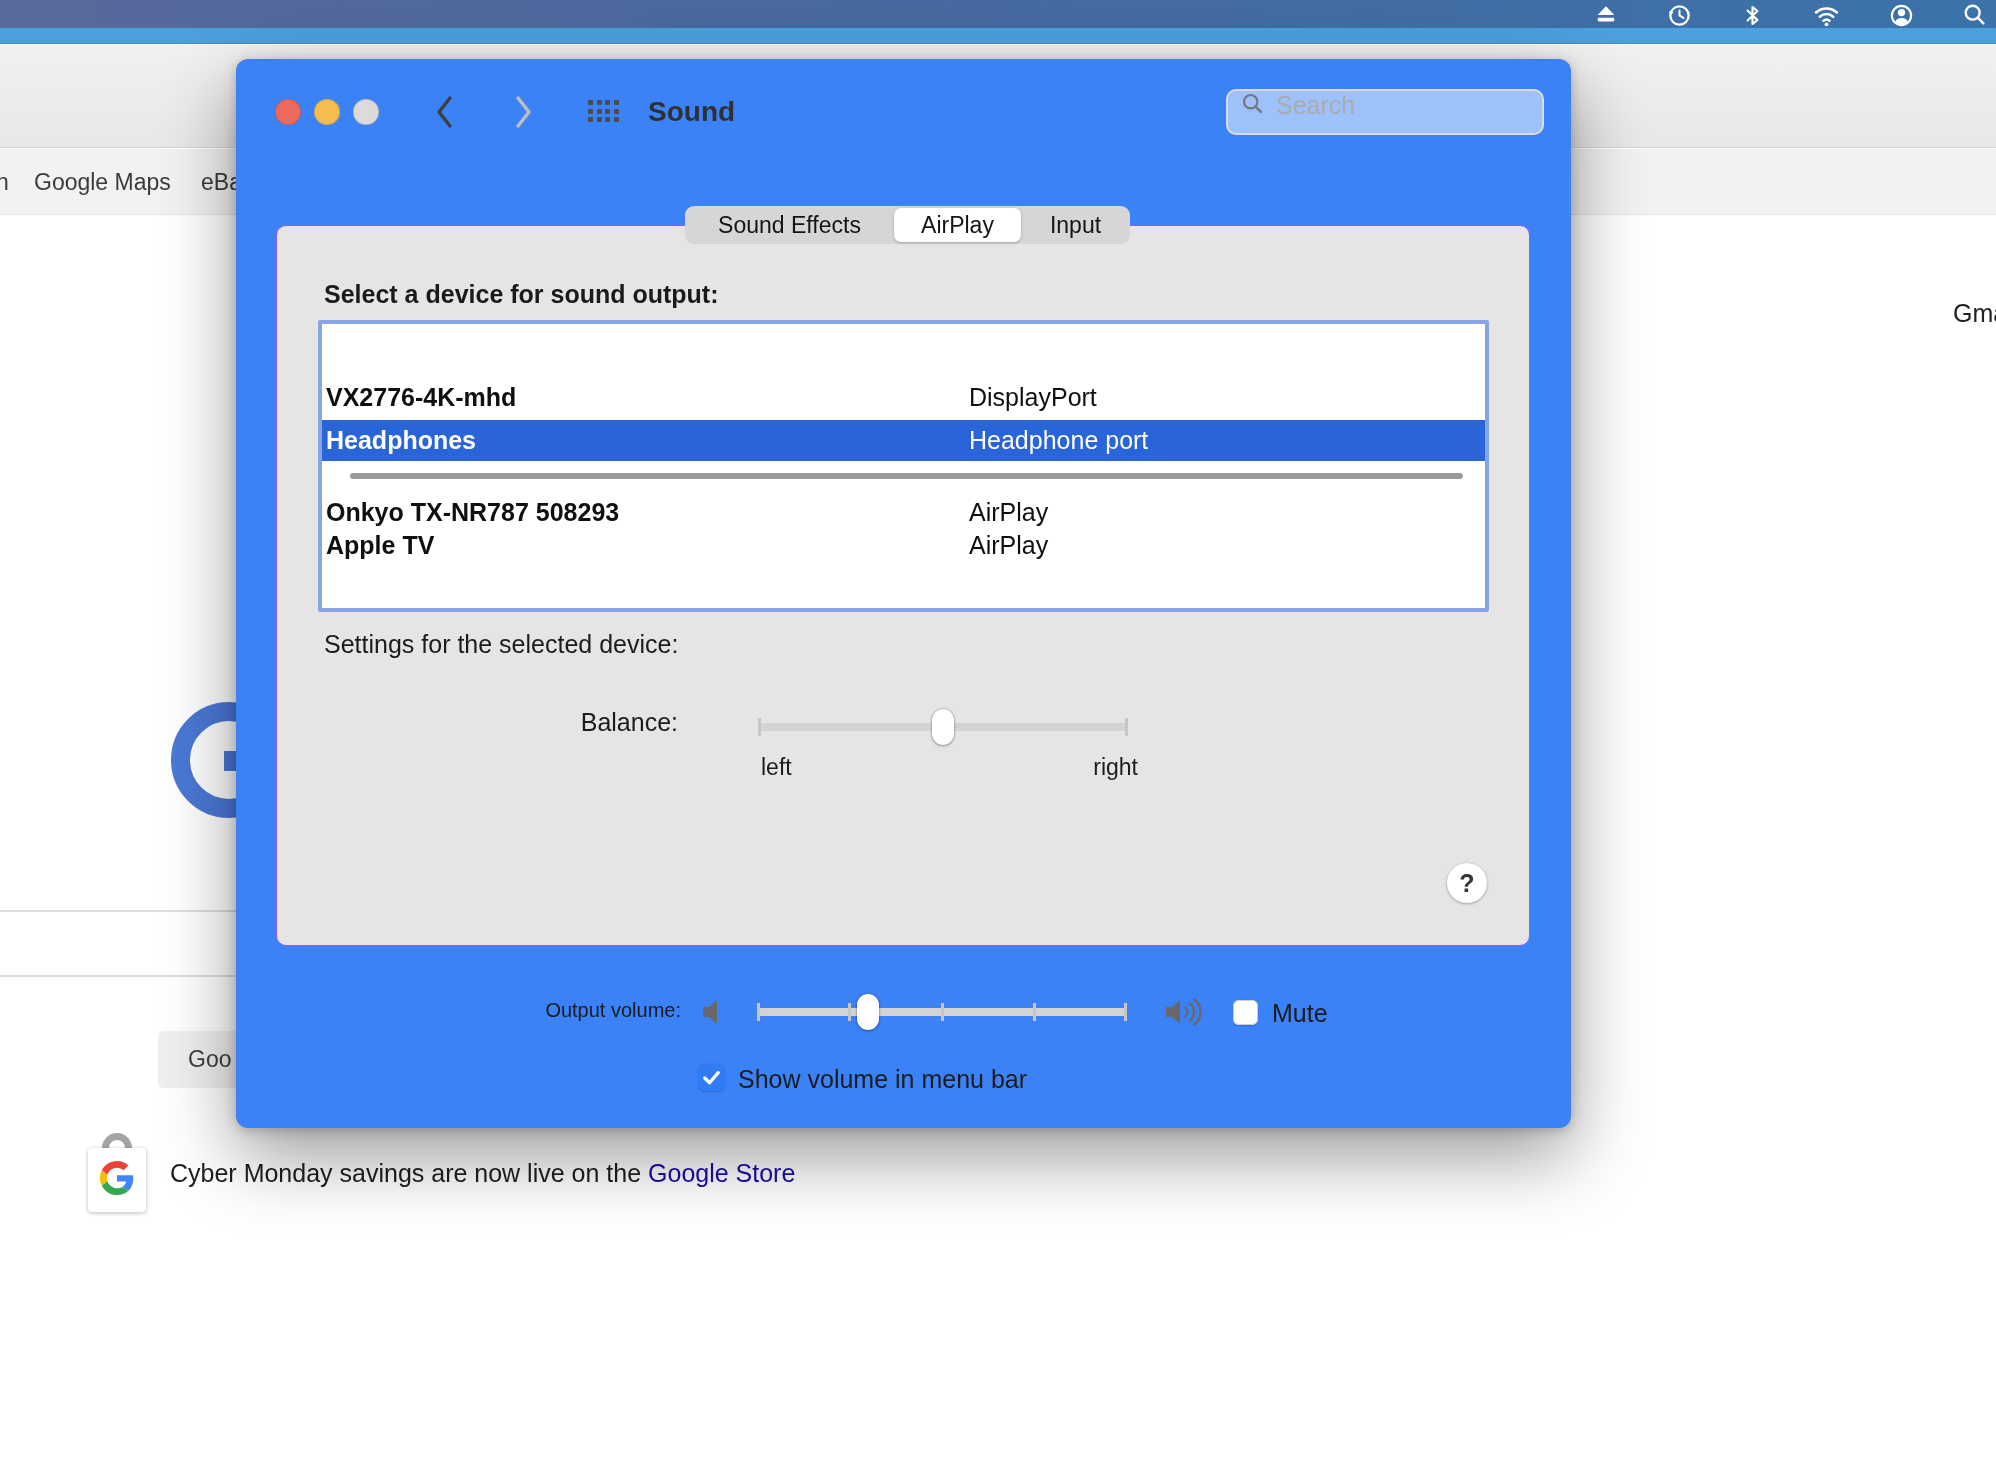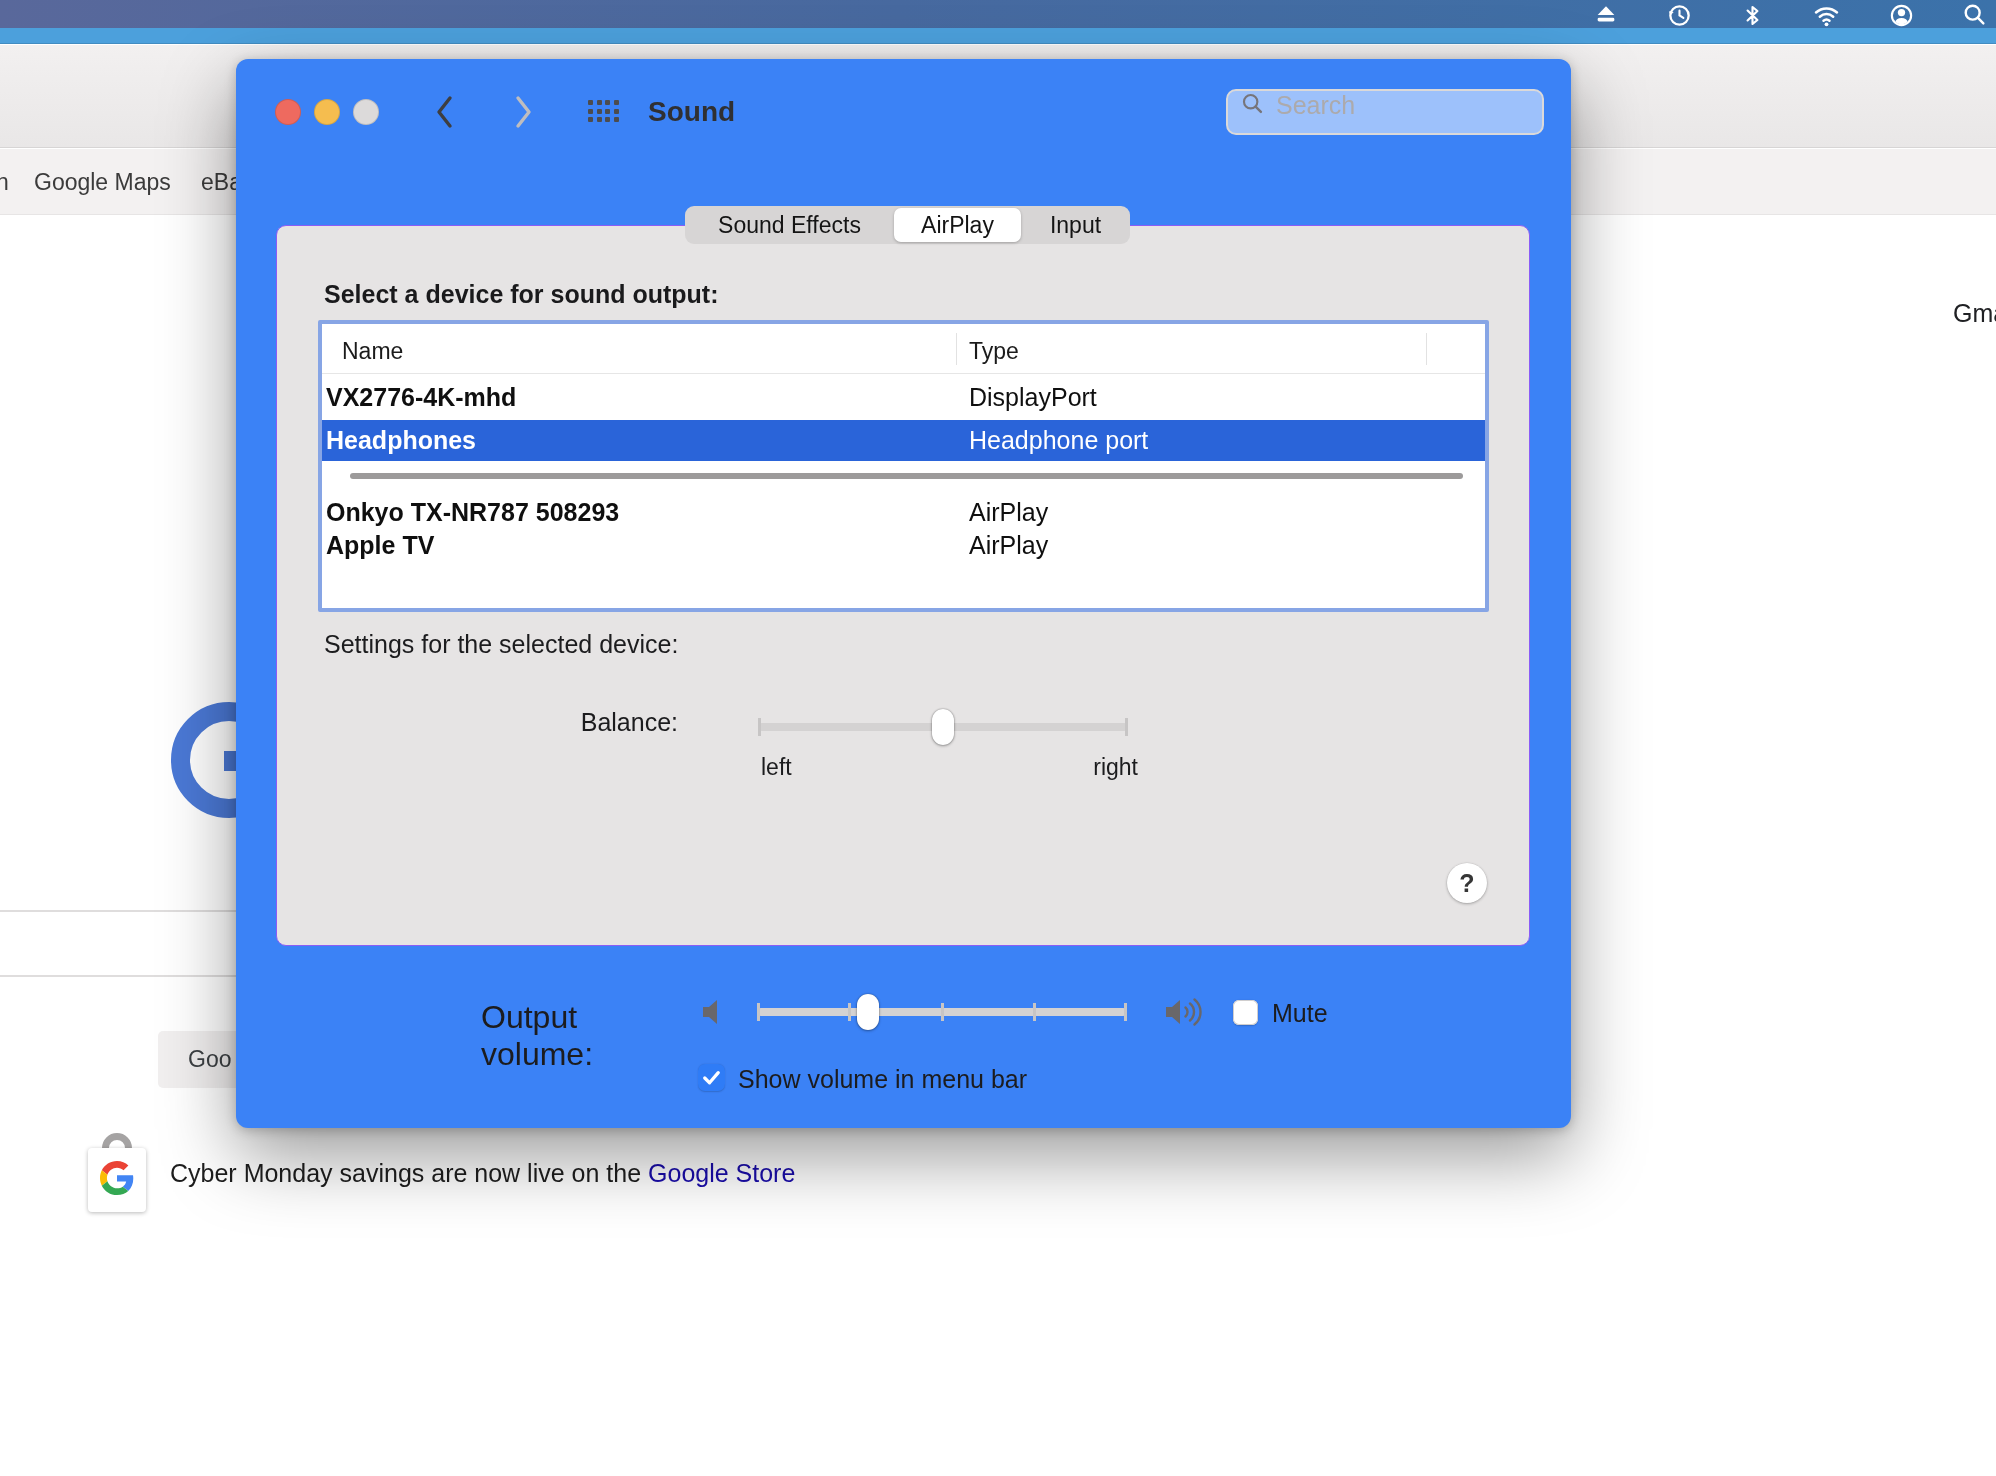--- a/index.html
+++ b/index.html
@@ -95,21 +95,21 @@
 
   .balance-label { position:absolute; left:200px; top:482px; width:201px; text-align:right; font-size:25px; }
   .balance-track { left:481px; top:497px; width:370px; }
   .bal-left  { position:absolute; left:484px; top:528px; font-size:23px; }
   .bal-right { position:absolute; left:761px; top:528px; width:100px; text-align:right; font-size:23px; }
 
   .help-btn { position:absolute; left:1170px; top:637px; width:40px; height:40px; background:#ffffff;
     border-radius:50%; box-shadow:0 1px 3px rgba(0,0,0,.28), 0 0 0 0.5px rgba(0,0,0,.07);
     font-size:25px; font-weight:700; color:#363636; display:flex; align-items:center; justify-content:center; }
 
-  .vol-label { position:absolute; left:245px; top:940px; width:200px; font-size:32px; }
+  .vol-label { position:absolute; left:245px; top:940px; width:200px; text-align:right; font-size:20px; }
   .spk { position:absolute; }
   .vol-track { left:521px; top:949px; width:370px; }
   .checkbox { position:absolute; background:#ffffff; border-radius:6px;
     box-shadow:inset 0 0 0 1px #d0cece, 0 0.5px 1.5px rgba(0,0,0,.18); }
   .checkbox svg { display:none; }
   .checkbox.checked { background:#2f7cf6; box-shadow:0 0.5px 1.5px rgba(0,0,0,.18); }
   .checkbox.checked svg { display:block; }
   .mute-box { left:997px; top:941px; width:25px; height:25px; }
   .mute-label { position:absolute; left:1036px; top:940px; font-size:25px; }
   .showvol-box { left:462px; top:1005px; width:27px; height:27px; border-radius:7px; }
@@ -250,26 +250,20 @@
     <div class="tabs">
       <div class="tab" style="width:209px">Sound Effects</div>
       <div class="tab selected" style="width:127px">AirPlay</div>
       <div class="tab" style="width:109px">Input</div>
     </div>
 
     <div class="panel">
       <div class="heading1">Select a device for sound output:</div>
 
       <div class="dev-table">
-        <div class="thead">
-          <span class="th1">Name</span>
-          <span class="th2">Type</span>
-          <span class="vdiv" style="left:634px"></span>
-          <span class="vdiv" style="left:1104px"></span>
-        </div>
 
         <div class="row" style="top:50px;height:46px">
           <span class="c1">VX2776-4K-mhd</span>
           <span class="c2">DisplayPort</span>
         </div>
         <div class="row selected" style="top:96px;height:41px">
           <span class="c1">Headphones</span>
           <span class="c2">Headphone port</span>
         </div>
 

